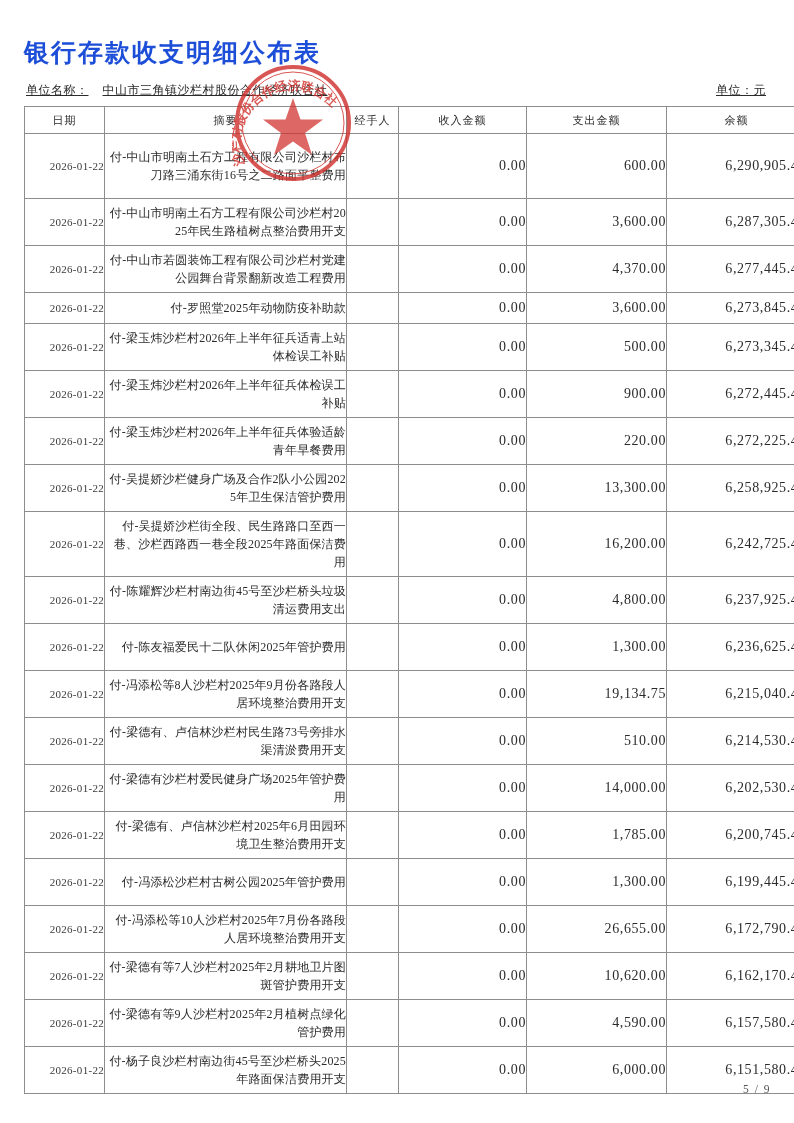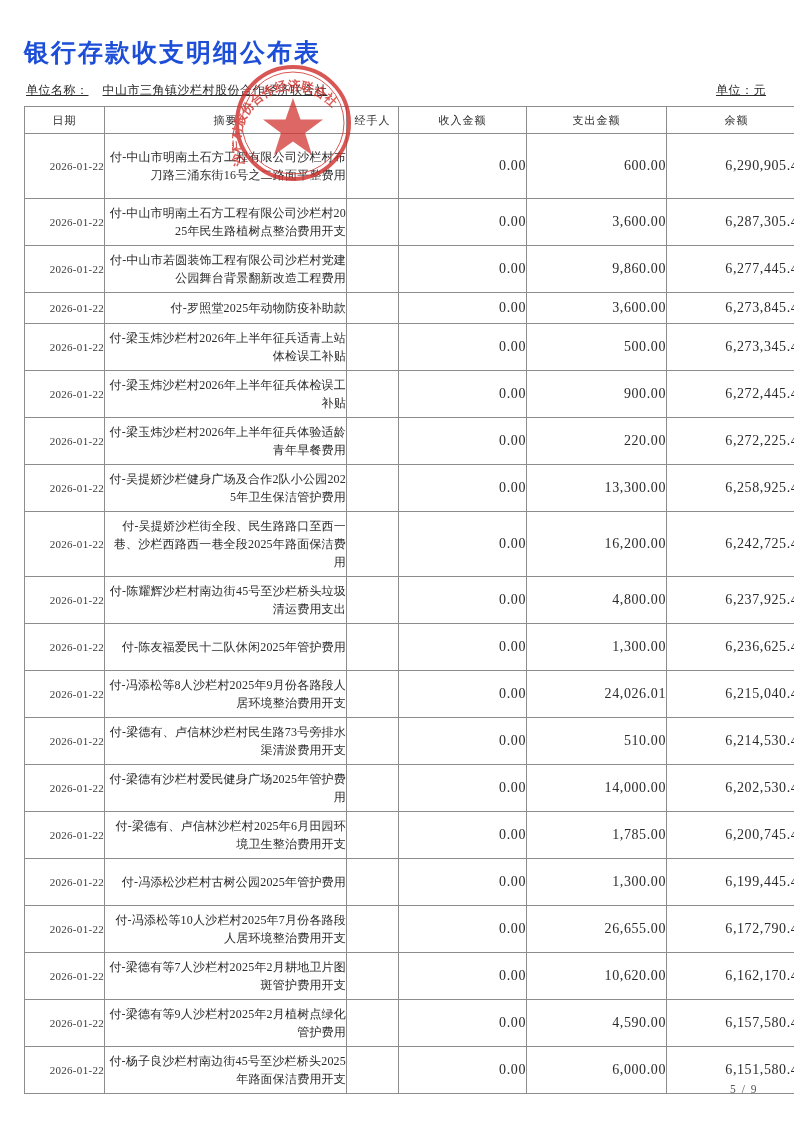--- a/index.html
+++ b/index.html
@@ -105,21 +105,21 @@
     letter-spacing: 0.6px;
     padding-bottom: 3px;
     white-space: nowrap;
   }
   tr.r1 td { height: 30px; }
   tr.r2 td { height: 46px; }
   tr.r3 td { height: 64px; }
 
   .page-footer {
     position: absolute;
-    right: 36px;
+    right: 23px;
     bottom: 28px;
     font-size: 11.5px;
     letter-spacing: 1.5px;
     color: #555;
   }
 
   
   .stamp {
     position: absolute;
     left: 232px;
@@ -182,21 +182,21 @@
           <td class="handler"></td>
           <td class="num">0.00</td>
           <td class="num">3,600.00</td>
           <td class="num">6,287,305.46</td>
         </tr>
         <tr class="r2">
           <td class="date">2026-01-22</td>
           <td class="summary">付-中山市若圆装饰工程有限公司沙栏村党建公园舞台背景翻新改造工程费用</td>
           <td class="handler"></td>
           <td class="num">0.00</td>
-          <td class="num">9,860.00</td>
+          <td class="num">4,370.00</td>
           <td class="num">6,277,445.46</td>
         </tr>
         <tr class="r1">
           <td class="date">2026-01-22</td>
           <td class="summary">付-罗照堂2025年动物防疫补助款</td>
           <td class="handler"></td>
           <td class="num">0.00</td>
           <td class="num">3,600.00</td>
           <td class="num">6,273,845.46</td>
         </tr>
@@ -254,21 +254,21 @@
           <td class="handler"></td>
           <td class="num">0.00</td>
           <td class="num">1,300.00</td>
           <td class="num">6,236,625.46</td>
         </tr>
         <tr class="r2">
           <td class="date">2026-01-22</td>
           <td class="summary">付-冯添松等8人沙栏村2025年9月份各路段人居环境整治费用开支</td>
           <td class="handler"></td>
           <td class="num">0.00</td>
-          <td class="num">24,026.01</td>
+          <td class="num">19,134.75</td>
           <td class="num">6,215,040.46</td>
         </tr>
         <tr class="r2">
           <td class="date">2026-01-22</td>
           <td class="summary">付-梁德有、卢信林沙栏村民生路73号旁排水渠清淤费用开支</td>
           <td class="handler"></td>
           <td class="num">0.00</td>
           <td class="num">510.00</td>
           <td class="num">6,214,530.46</td>
         </tr>

